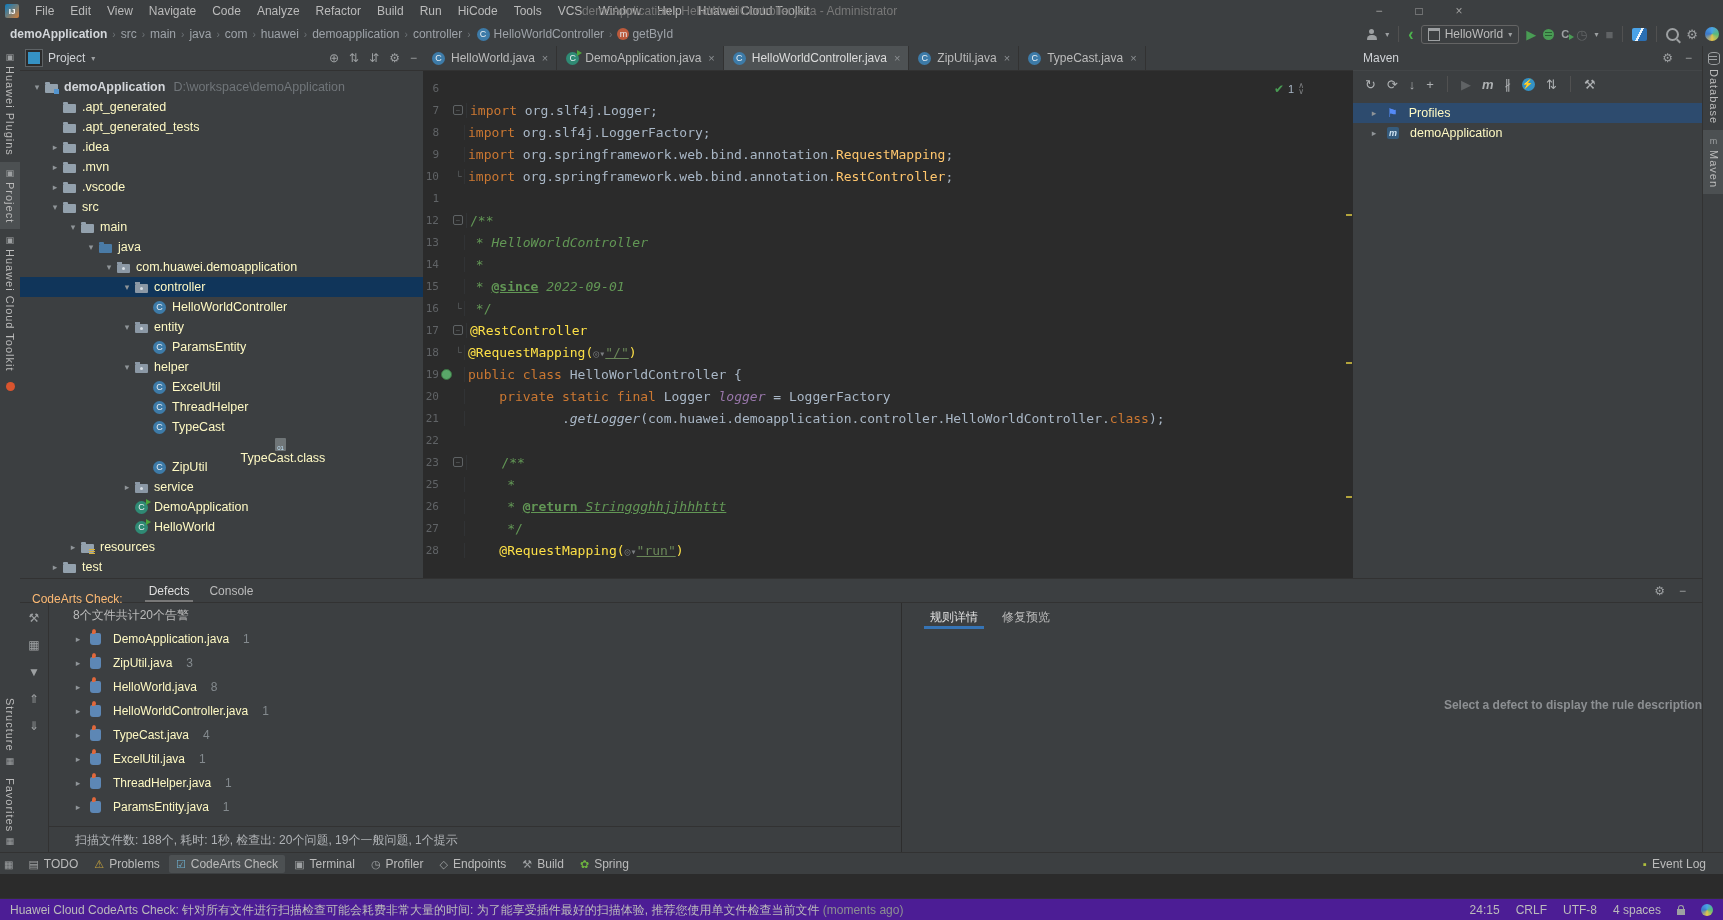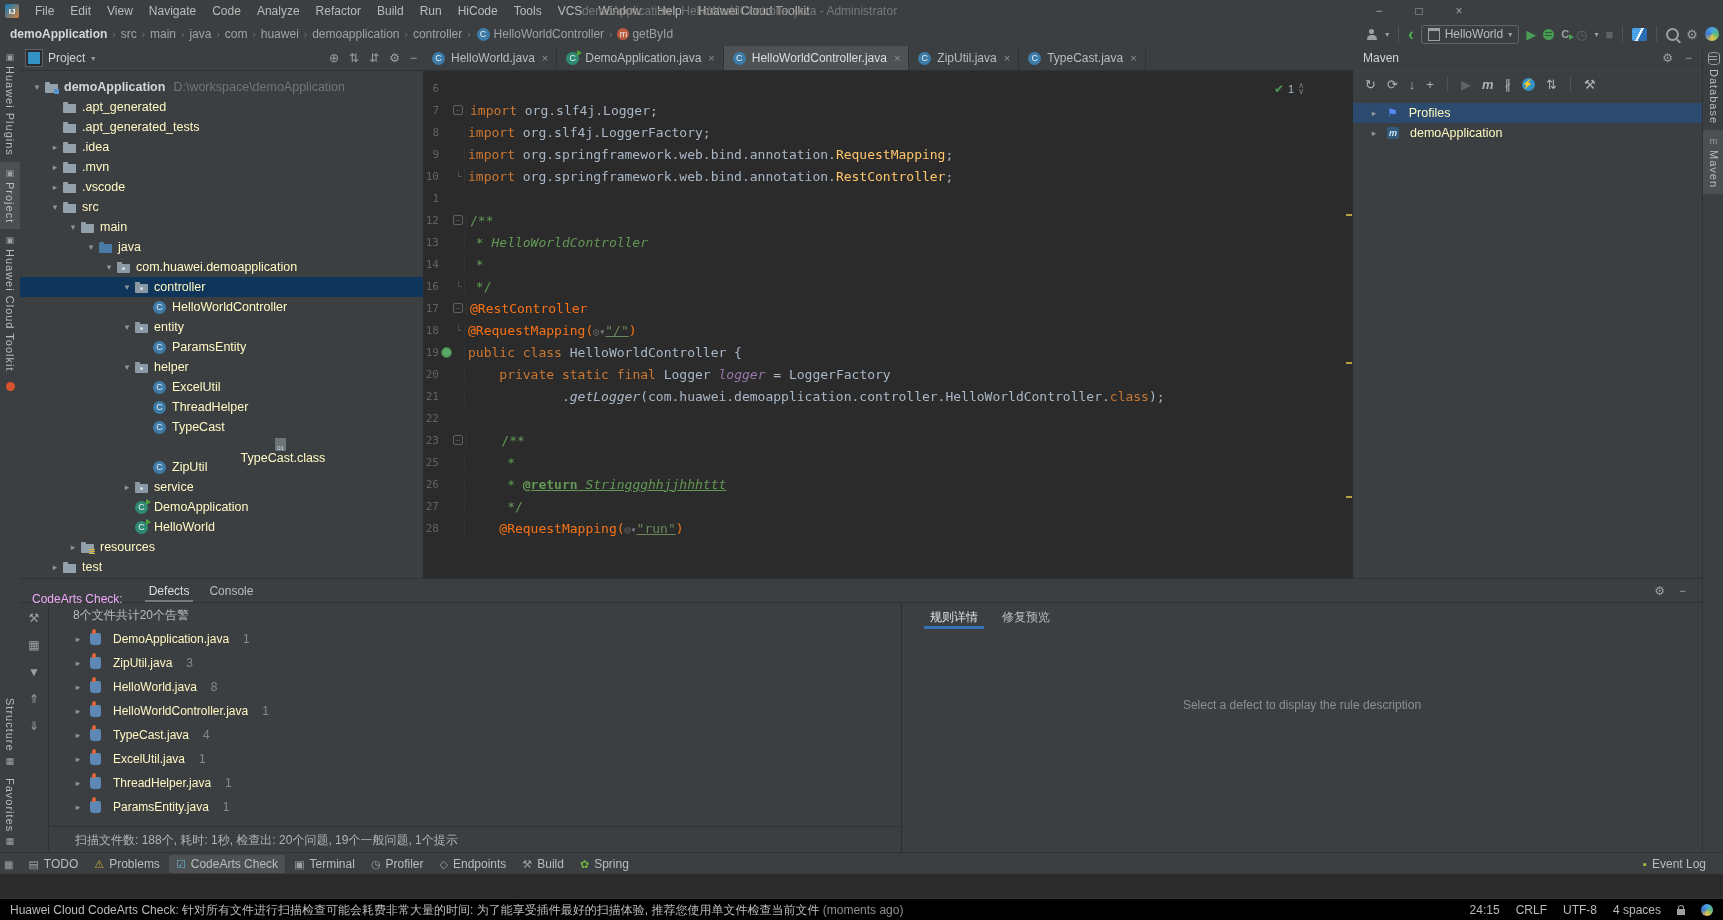--- a/index.html
+++ b/index.html
@@ -103,21 +103,21 @@
   #code-area{position:absolute;top:24px;left:0;right:0;bottom:0;overflow:hidden;padding-top:7px;}
   .code-line{height:22px;display:flex;align-items:center;white-space:pre;}
   .code-line.current{background:#323232;}
   .g-num{width:16px;flex:none;text-align:right;color:#606366;font-family:"DejaVu Sans Mono",monospace;font-size:11px;}
   .code-line.current .g-num{color:#a4a3a3;}
   .g-ico{width:14px;flex:none;display:flex;justify-content:center;}
   .g-ico .bean{width:9px;height:9px;border-radius:50%;background:#59a869;border:1px solid #3c7443;}
   .g-fold{width:11px;flex:none;text-align:center;color:#5e6264;font-size:9px;line-height:9px;}
   .g-fold.open{border:1px solid #5e6264;border-radius:2px;width:8px;height:8px;margin-right:3px;font-size:8px;}
   .code-text{font-family:"DejaVu Sans Mono",monospace;font-size:13px;border-left:1px solid #313335;padding-left:3px;}
-  .tk-kw{color:#cc7832;}.tk-pl{color:#a9b7c6;}.tk-cls{color:#ffc66d;}.tk-ann{color:#f97316;}
+  .tk-kw{color:#cc7832;}.tk-pl{color:#a9b7c6;}.tk-cls{color:#ffc66d;}.tk-ann{color:#fde047;}
   .tk-cmt{color:#629755;}.tk-cmti{color:#629755;font-style:italic;}
   .tk-cmtu{color:#629755;font-style:italic;text-decoration:underline;}
   .tk-tag{color:#629755;font-weight:bold;text-decoration:underline;}.tk-stru{color:#6a8759;text-decoration:underline;}
   .tk-fld{color:#9876aa;font-style:italic;}.tk-mth{color:#a9b7c6;font-style:italic;}
   .tk-hint{color:#7a7d80;font-size:10px;}
   #insp-widget{position:absolute;top:11px;right:45px;display:flex;align-items:center;gap:4px;background:#2b2b2b;padding:1px 4px;}
   #insp-widget .chk{color:#499c54;font-size:12px;}
   #insp-widget .cnt{color:#a9b7c6;font-size:11px;}
   #insp-widget .nav{color:#7f8183;font-size:8px;display:flex;flex-direction:column;line-height:6px;}
   #stripe{position:absolute;top:24px;right:0;width:8px;bottom:0;}
@@ -131,51 +131,51 @@
   #maven-toolbar{height:26px;display:flex;align-items:center;gap:11px;padding:0 12px;color:#aeb1b3;font-size:13px;}
   #maven-toolbar .m-goal{font-style:italic;font-weight:bold;font-size:13px;}
   .blt{width:13px;height:13px;border-radius:50%;background:#3592c4;color:#fff;font-size:9px;display:flex;align-items:center;justify-content:center;}
   #maven-tree{margin-top:6px;}
   .mrow{height:20px;display:flex;align-items:center;padding-left:14px;gap:6px;font-size:12.5px;}
   .mrow.selected{background:#2d4b6e;}
 
   
   #bottom-panel{left:20px;top:578px;width:1682px;height:274px;background:#3c3f41;border-top:1px solid #323232;}
   #bp-header{height:23px;display:flex;align-items:center;padding-left:12px;border-bottom:1px solid #323232;}
-  #bp-label{color:#f0abfc;margin-right:16px;margin-top:16px;}
+  #bp-label{color:#fdba74;margin-right:16px;margin-top:16px;}
   .bp-tab{padding:0 10px;height:100%;display:flex;align-items:center;color:#bbbbbb;position:relative;}
   .bp-tab.active{color:#dedede;}
   .bp-tab.active::after{content:"";position:absolute;left:6px;right:6px;bottom:0;height:2px;background:#787878;}
   #bp-hdr-icons{margin-left:auto;display:flex;gap:14px;padding-right:16px;color:#9da0a2;}
   #bp-body{position:absolute;top:24px;left:0;right:0;bottom:0;}
   #bp-rail{position:absolute;left:0;top:0;bottom:0;width:28px;border-right:1px solid #323232;
            display:flex;flex-direction:column;align-items:center;padding-top:8px;gap:13px;color:#9da0a2;font-size:12px;}
   #defects{position:absolute;left:29px;top:0;width:851px;bottom:0;}
   #defects-summary{height:24px;display:flex;align-items:center;padding-left:24px;color:#bbbbbb;}
   .drow{height:24px;display:flex;align-items:center;padding-left:24px;gap:7px;}
   .drow .t-arrow{width:10px;}
   #defects-footer{position:absolute;left:0;right:0;bottom:0;height:26px;border-top:1px solid #323232;
                   display:flex;align-items:center;padding-left:26px;color:#b0b3b6;}
   #detail-pane{position:absolute;left:881px;top:0;right:0;bottom:0;border-left:1px solid #2d2d2d;}
   #detail-tabs{display:flex;gap:4px;padding-left:18px;height:28px;align-items:stretch;}
   .dtab{padding:0 10px;display:flex;align-items:center;position:relative;color:#bbbbbb;}
   .dtab.active{color:#e0e0e0;}
   .dtab.active::after{content:"";position:absolute;left:4px;right:4px;bottom:2px;height:3px;background:#3674b5;}
-  #detail-placeholder{position:absolute;left:0;right:0;top:95px;text-align:center;color:#8c8f92;}
+  #detail-placeholder{position:absolute;left:0;right:0;top:95px;text-align:right;color:#8c8f92;font-weight:bold;}
 
   
   #tw-bar{left:0;top:852px;width:1723px;height:22px;background:#3c3f41;border-top:1px solid #323232;
           display:flex;align-items:center;gap:2px;padding-left:4px;}
   #tw-bar .grip{color:#9da0a2;font-size:10px;margin-right:6px;}
   .twb{display:flex;align-items:center;gap:5px;padding:2px 7px;border-radius:2px;color:#bbbbbb;}
   .twb.active{background:#4c5052;}
   .twb .tw-ico{font-size:11px;color:#9da0a2;line-height:1;}
   #event-log{margin-left:auto;margin-right:14px;}
   #gap-strip{left:0;top:874px;width:1723px;height:24px;background:#2b2b2b;}
-  #status-bar{left:0;top:898px;width:1723px;height:22px;background:#000000;border-top:1px solid #323232;
+  #status-bar{left:0;top:898px;width:1723px;height:22px;background:#4c1d95;border-top:1px solid #323232;
               display:flex;align-items:center;}
   #status-msg{padding-left:10px;color:#bbbbbb;white-space:nowrap;}
   #status-msg .ago{color:#8c8f92;}
   #status-right{margin-left:auto;display:flex;align-items:center;gap:16px;padding-right:10px;color:#bbbbbb;}
   .ic-lock{width:8px;height:6px;background:#9da0a2;position:relative;margin-top:4px;}
   .ic-lock::before{content:"";position:absolute;top:-4px;left:1px;width:4px;height:3px;border:1px solid #9da0a2;border-bottom:none;border-radius:3px 3px 0 0;}
 </style>
 </head>
 <body>
 
@@ -555,20 +555,21 @@
       <div id="code-lines">
           <div class="code-line"><span class="g-num">6</span><span class="g-ico"></span><span class="g-fold"></span><span class="code-text"></span></div>
           <div class="code-line"><span class="g-num">7</span><span class="g-ico"></span><span class="g-fold open">−</span><span class="code-text"><span class="tk-kw">import</span><span class="tk-pl"> org.slf4j.Logger;</span></span></div>
           <div class="code-line"><span class="g-num">8</span><span class="g-ico"></span><span class="g-fold"></span><span class="code-text"><span class="tk-kw">import</span><span class="tk-pl"> org.slf4j.LoggerFactory;</span></span></div>
           <div class="code-line"><span class="g-num">9</span><span class="g-ico"></span><span class="g-fold"></span><span class="code-text"><span class="tk-kw">import</span><span class="tk-pl"> org.springframework.web.bind.annotation.</span><span class="tk-cls">RequestMapping</span><span class="tk-pl">;</span></span></div>
           <div class="code-line"><span class="g-num">10</span><span class="g-ico"></span><span class="g-fold end">└</span><span class="code-text"><span class="tk-kw">import</span><span class="tk-pl"> org.springframework.web.bind.annotation.</span><span class="tk-cls">RestController</span><span class="tk-pl">;</span></span></div>
           <div class="code-line"><span class="g-num">1</span><span class="g-ico"></span><span class="g-fold"></span><span class="code-text"></span></div>
           <div class="code-line"><span class="g-num">12</span><span class="g-ico"></span><span class="g-fold open">−</span><span class="code-text"><span class="tk-cmt">/**</span></span></div>
           <div class="code-line"><span class="g-num">13</span><span class="g-ico"></span><span class="g-fold"></span><span class="code-text"><span class="tk-cmt"> * </span><span class="tk-cmti">HelloWorldController</span></span></div>
           <div class="code-line"><span class="g-num">14</span><span class="g-ico"></span><span class="g-fold"></span><span class="code-text"><span class="tk-cmt"> *</span></span></div>
+          <div class="code-line"><span class="g-num">15</span><span class="g-ico"></span><span class="g-fold"></span><span class="code-text"><span class="tk-cmt"> * </span><span class="tk-tag">@since</span><span class="tk-cmti"> 2022-09-01</span></span></div>
           <div class="code-line"><span class="g-num">16</span><span class="g-ico"></span><span class="g-fold end">└</span><span class="code-text"><span class="tk-cmt"> */</span></span></div>
           <div class="code-line"><span class="g-num">17</span><span class="g-ico"></span><span class="g-fold open">−</span><span class="code-text"><span class="tk-ann">@RestController</span></span></div>
           <div class="code-line"><span class="g-num">18</span><span class="g-ico"></span><span class="g-fold end">└</span><span class="code-text"><span class="tk-ann">@RequestMapping(</span><span class="tk-hint">◎▾</span><span class="tk-stru">"/"</span><span class="tk-ann">)</span></span></div>
           <div class="code-line"><span class="g-num">19</span><span class="g-ico"><span class="bean"></span></span><span class="g-fold"></span><span class="code-text"><span class="tk-kw">public</span><span class="tk-pl"> </span><span class="tk-kw">class</span><span class="tk-pl"> HelloWorldController {</span></span></div>
           <div class="code-line"><span class="g-num">20</span><span class="g-ico"></span><span class="g-fold"></span><span class="code-text"><span class="tk-pl">    </span><span class="tk-kw">private</span><span class="tk-pl"> </span><span class="tk-kw">static</span><span class="tk-pl"> </span><span class="tk-kw">final</span><span class="tk-pl"> Logger </span><span class="tk-fld">logger</span><span class="tk-pl"> = LoggerFactory</span></span></div>
           <div class="code-line"><span class="g-num">21</span><span class="g-ico"></span><span class="g-fold"></span><span class="code-text"><span class="tk-pl">            .</span><span class="tk-mth">getLogger</span><span class="tk-pl">(com.huawei.demoapplication.controller.HelloWorldController.</span><span class="tk-kw">class</span><span class="tk-pl">);</span></span></div>
           <div class="code-line"><span class="g-num">22</span><span class="g-ico"></span><span class="g-fold"></span><span class="code-text"></span></div>
           <div class="code-line"><span class="g-num">23</span><span class="g-ico"></span><span class="g-fold open">−</span><span class="code-text"><span class="tk-pl">    </span><span class="tk-cmt">/**</span></span></div>
           <div class="code-line"><span class="g-num">25</span><span class="g-ico"></span><span class="g-fold"></span><span class="code-text"><span class="tk-pl">    </span><span class="tk-cmt"> *</span></span></div>
           <div class="code-line"><span class="g-num">26</span><span class="g-ico"></span><span class="g-fold"></span><span class="code-text"><span class="tk-pl">    </span><span class="tk-cmt"> * </span><span class="tk-tag">@return</span><span class="tk-cmtu"> Stringgghhjjhhhttt</span></span></div>

